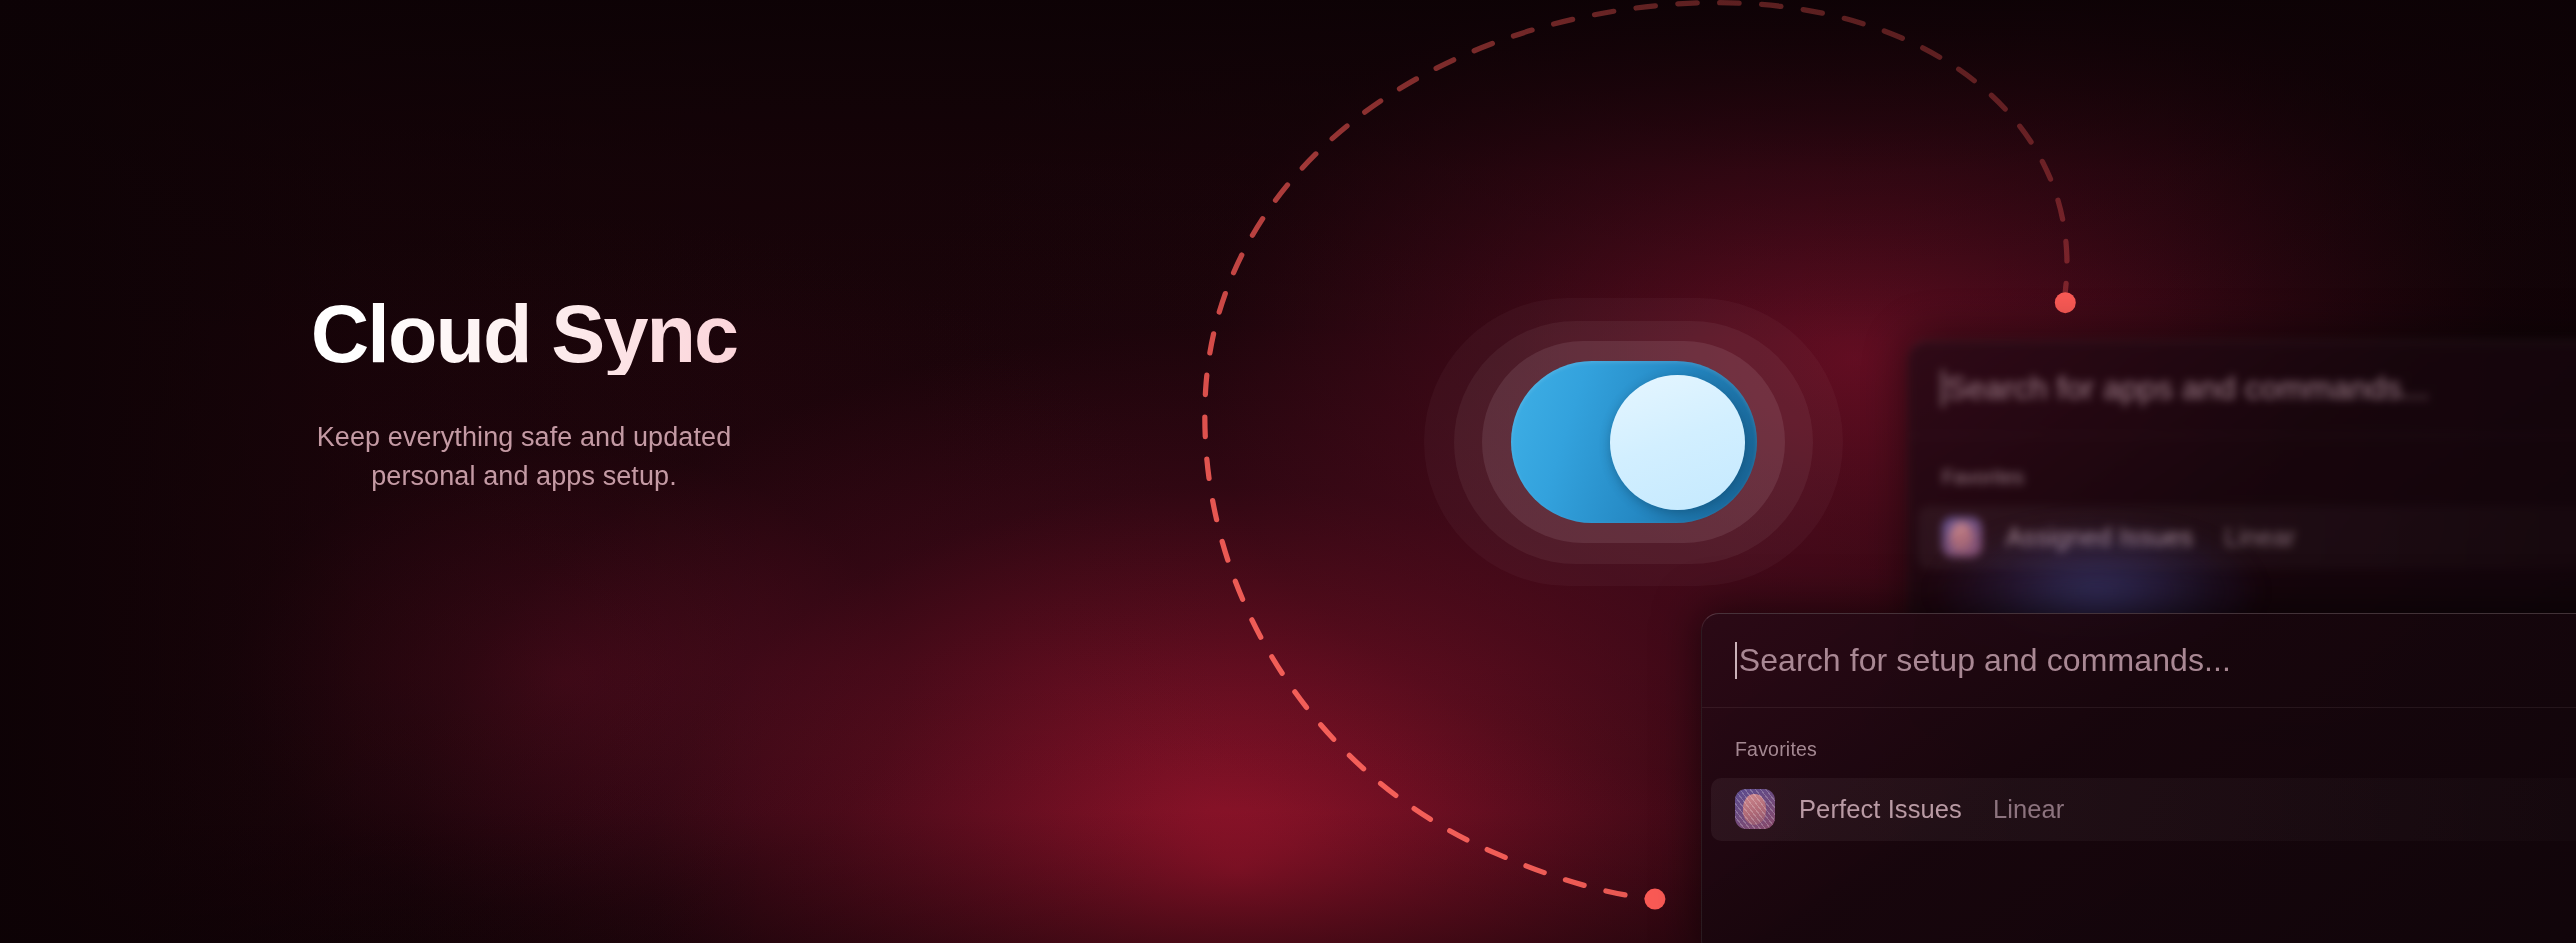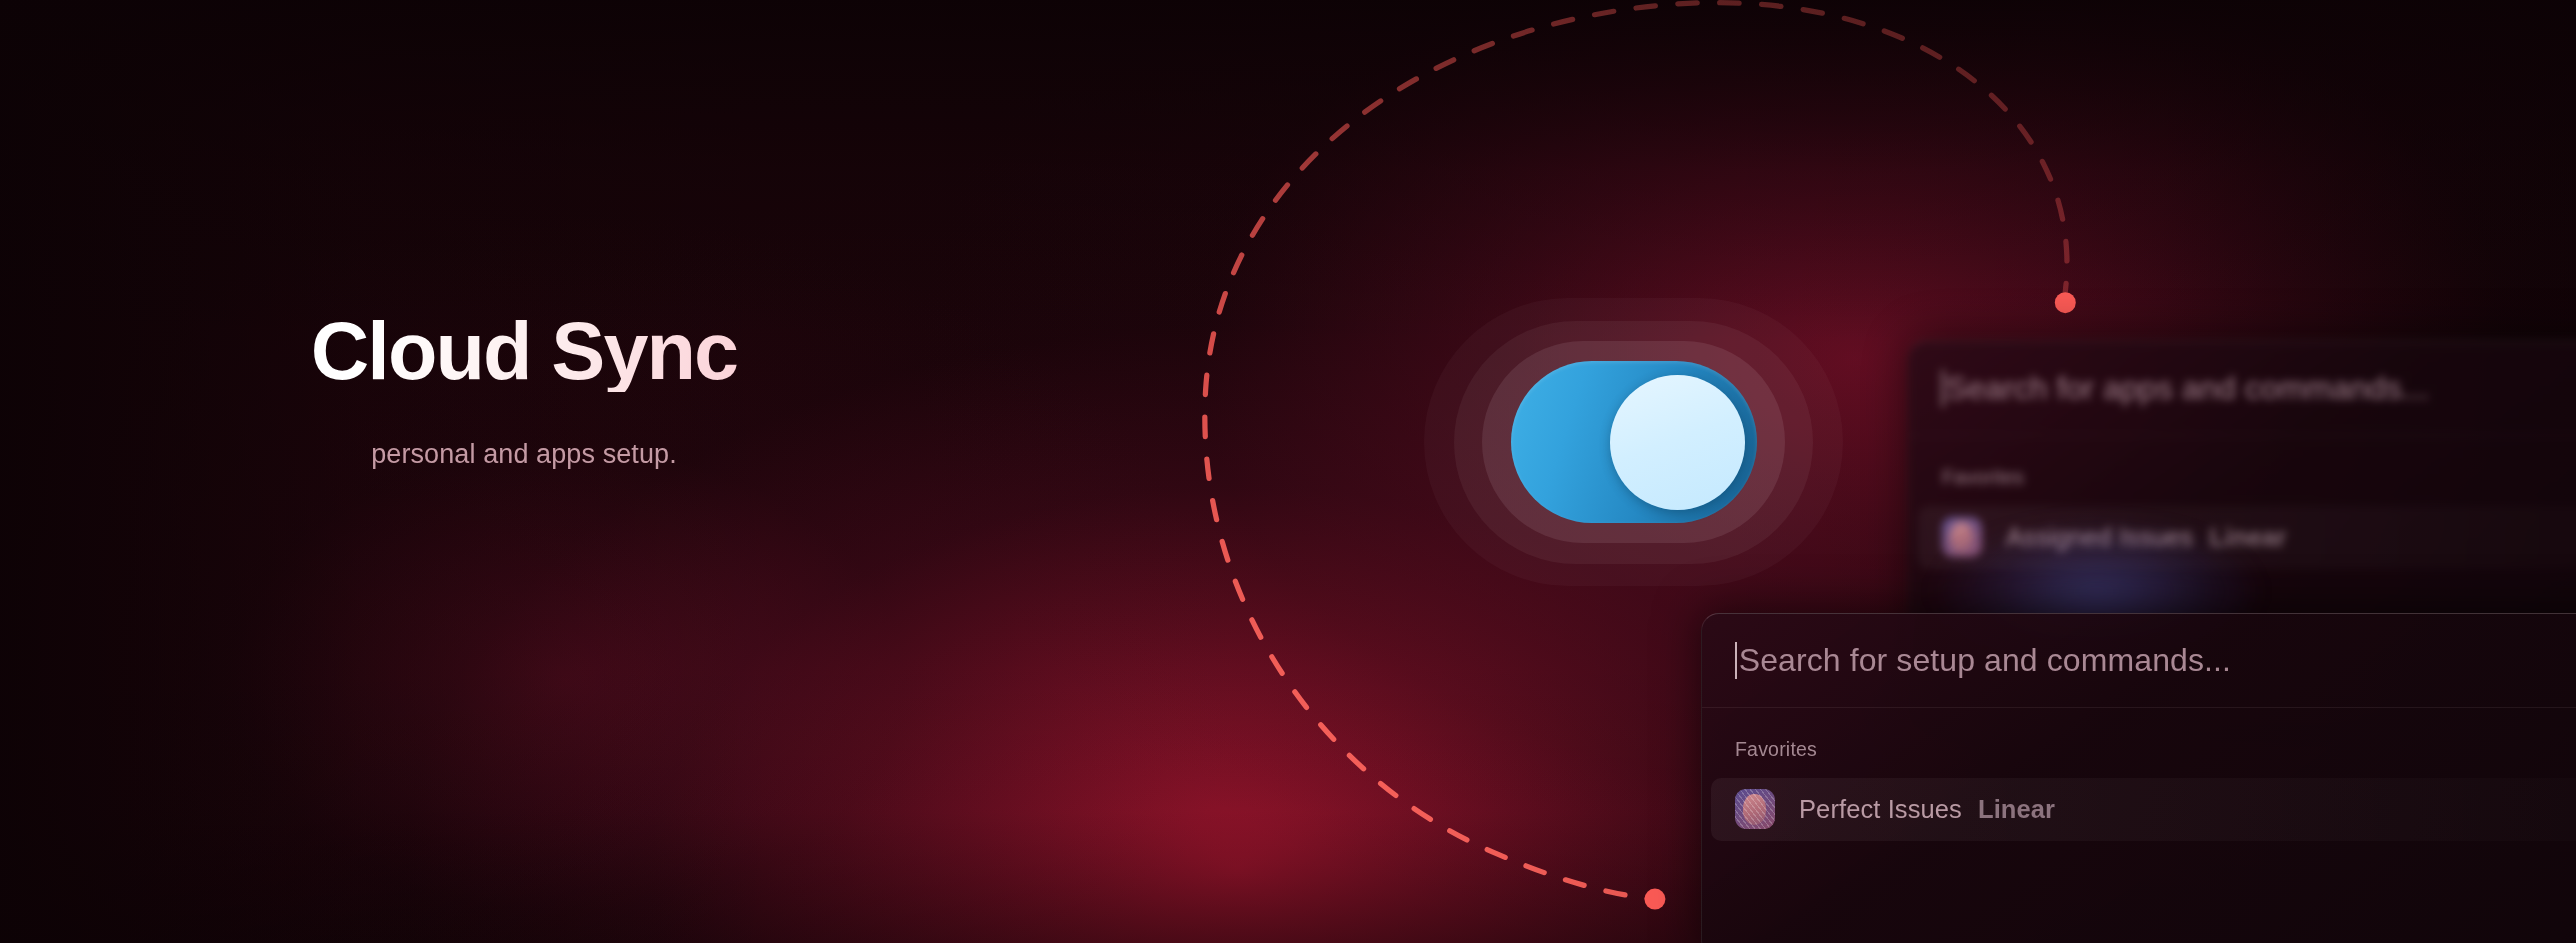--- a/index.html
+++ b/index.html
@@ -55,21 +55,21 @@
   }
 
   
   .copy {
     position: absolute;
     left: 0; top: 294px;
     width: 1048px;
     text-align: center;
   }
   .headline {
-    margin: 17px;
+    margin: 0;
     font-size: 81px;
     line-height: 1.0;
     font-weight: 700;
     letter-spacing: -1.9px;
     background: linear-gradient(100deg, #ffffff 0%, #ffffff 34%, #fdf0f0 50%, #fbcdd4 76%, #f9c3cc 100%);
     -webkit-background-clip: text;
     background-clip: text;
     color: transparent;
     -webkit-text-fill-color: transparent;
   }
@@ -215,25 +215,24 @@
       rgba(255,255,255,0.22) 3px, rgba(255,255,255,0.22) 4.1px);
     mix-blend-mode: screen;
   }
   .result-title {
     margin-left: 24px;
     font-size: 25.5px;
     color: #b99aa4;
     letter-spacing: 0.1px;
   }
   .result-subtitle {
-    margin-left: 16px;
+    margin-left: 31px;
     font-size: 25.5px;
     color: #8c737e;
     letter-spacing: 0.1px;
-    font-weight: bold;
   }
   .panel-back .search-placeholder { font-size: 32px; }
 </style>
 </head>
 <body>
 
 <div id="stage">
 
   <div class="bg-base"></div>
   <div class="bg-glow-a"></div>
@@ -256,20 +255,21 @@
              C 1900 32, 1628 232, 1610 520
              C 1594 790, 1760 1040, 2000 1140
              C 2080 1175, 2150 1194, 2208 1200" fill="none" stroke="url(#arcGrad)" stroke-width="7" stroke-linecap="round" stroke-dasharray="26 30"></path>
     <circle cx="2758" cy="404" r="14" fill="#fa5a55"></circle>
     <circle cx="2210" cy="1200" r="14" fill="#fa5a55"></circle>
   </svg>
 
   <div class="copy">
     <h1 class="headline">Cloud Sync</h1>
     <p class="subcopy">
+      <span class="ln">Keep everything safe and updated</span>
       <span class="ln">personal and apps setup.</span>
     </p>
   </div>
 
   <div class="toggle-wrap">
     <div class="ring ring-3"></div>
     <div class="ring ring-2"></div>
     <div class="ring ring-1"></div>
     <div class="track">
       <div class="knob"></div>

